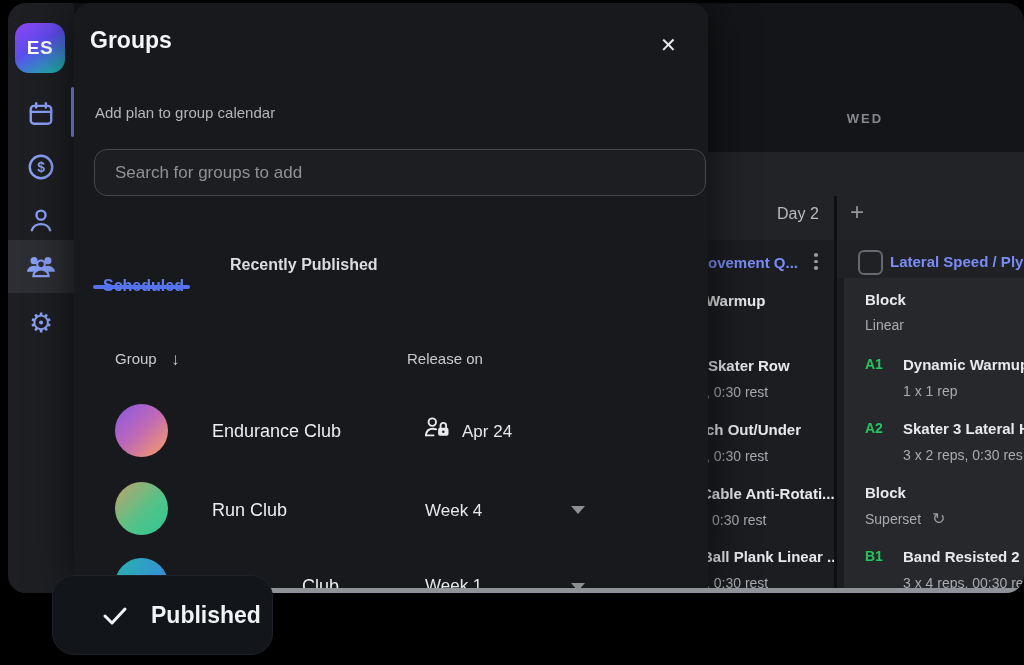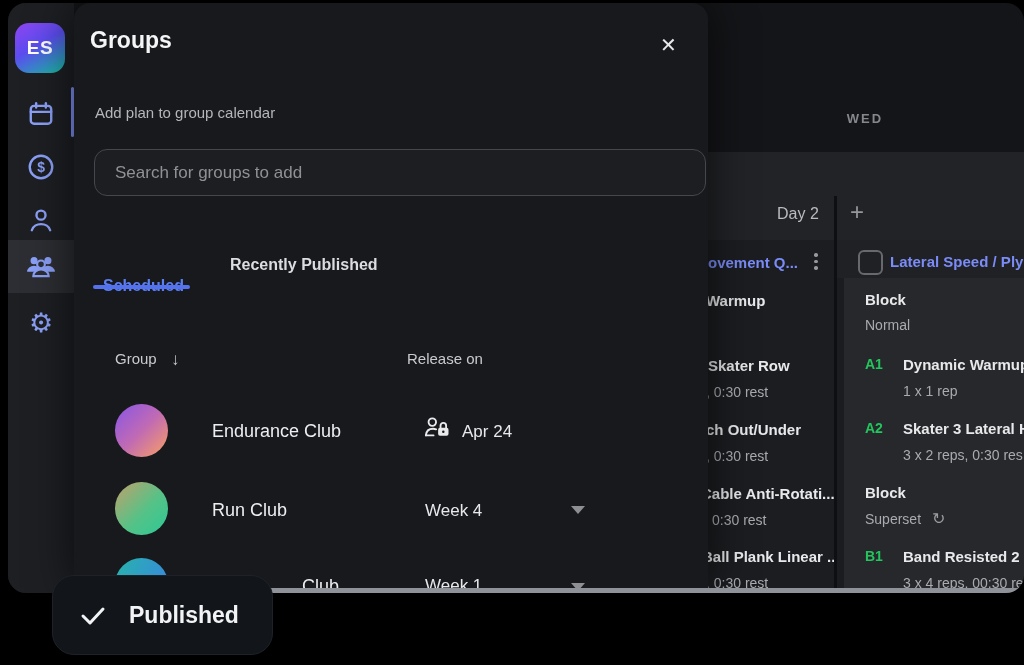--- a/index.html
+++ b/index.html
@@ -68,21 +68,21 @@
   .grad3{background:linear-gradient(115deg,#27b4ab,#3b82e6);}
   .row-name{position:absolute;left:114px;font-size:18px;color:#edeef0;white-space:nowrap;margin-left:24px;}
   .row-release{position:absolute;left:351px;font-size:17px;color:#e7e8ea;white-space:nowrap;}
   .tri{width:0;height:0;border-left:7px solid transparent;border-right:7px solid transparent;
        border-top:8px solid #8d8f93;}
   
   .bottom-bar{position:absolute;left:66px;right:0;bottom:0;height:5px;background:#8f9298;border-radius:0 0 14px 3px;}
   .toast{
     position:absolute;left:52px;top:575px;width:221px;height:80px;background:#12151a;
     border:1px solid #1e2228;border-radius:22px;display:flex;align-items:center;gap:22px;
-    padding-left:26px;box-sizing:border-box;z-index:50;
+    padding-left:48px;box-sizing:border-box;z-index:50;
   }
   .toast-label{font-size:23px;font-weight:700;color:#f2f3f5;}
 </style>
 </head>
 <body>
 
 <div class="app">
 
   <div class="wed">WED</div>
   <div class="cal-band"></div>
@@ -107,21 +107,21 @@
       <i></i>
       <i></i>
     </div>
 
   <div class="right-col-head"></div>
   <div class="checkbox"></div>
   <span class="abs link" style="left:882px;top:250px;">Lateral Speed / Plyo</span>
   <div class="right-card-strip"></div>
   <div class="right-card">
     <span class="abs name15" style="left:21px;top:13px;">Block</span>
-    <span class="abs sub14" style="left:21px;top:39px;">Normal</span>
+    <span class="abs sub14" style="left:21px;top:39px;">Linear</span>
     <span class="abs tag14" style="left:21px;top:78px;">A1</span>
     <span class="abs name15" style="left:59px;top:78px;">Dynamic Warmup</span>
     <span class="abs sub14" style="left:59px;top:105px;">1 x 1 rep</span>
     <span class="abs tag14" style="left:21px;top:142px;">A2</span>
     <span class="abs name15" style="left:59px;top:142px;">Skater 3 Lateral Hop</span>
     <span class="abs sub14" style="left:59px;top:169px;text-align:right;">3 x 2 reps,  0:30 res</span>
     <span class="abs name15" style="left:21px;top:206px;">Block</span>
     <span class="abs sub14" style="left:21px;top:233px;">Superset</span>
     <span class="abs cycle" style="left:88px;top:231px;">↻</span>
     <span class="abs tag14" style="left:21px;top:270px;">B1</span>

